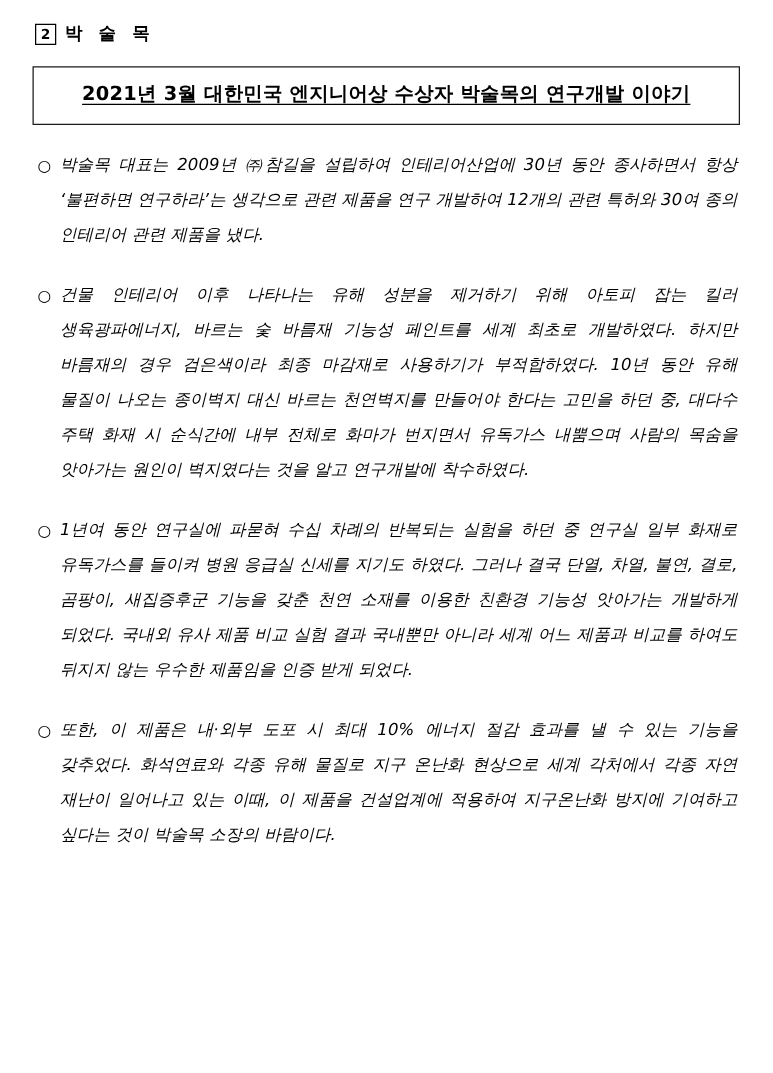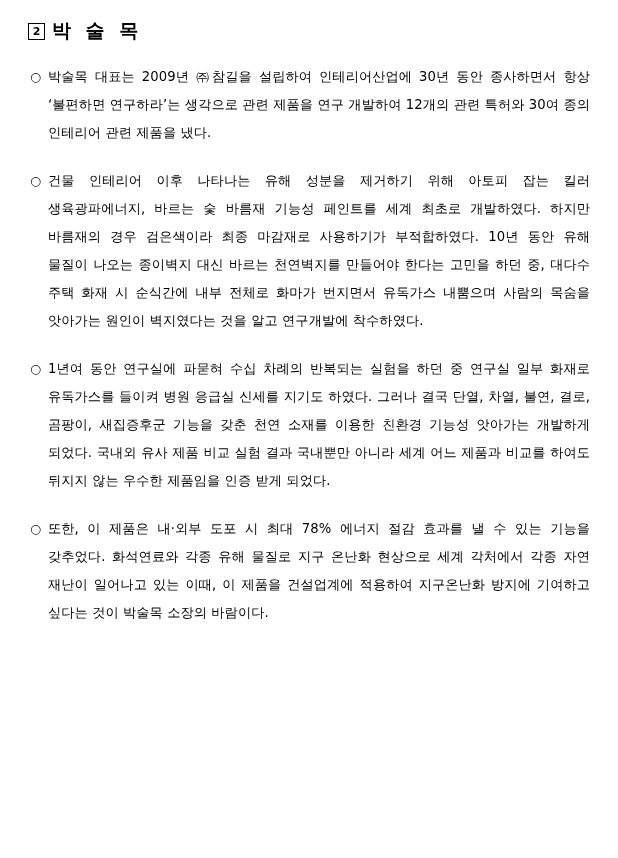--- a/index.html
+++ b/index.html
@@ -35,21 +35,21 @@
     width: 15px;
     height: 15px;
     border: 1.6px solid #000;
     font-size: 11px;
     line-height: 1;
     font-weight: bold;
     font-family: "DejaVu Sans", sans-serif;
     flex: none;
   }
   .heading-text {
-    font-size: 19px;
+    font-size: 14px;
     font-weight: bold;
     letter-spacing: 4px;
     font-family: "DejaVu Sans", sans-serif;
   }
   
   .title-box {
     margin-top: 17px;
     border: 1.6px solid #1a1a1a;
     padding: 11px 10px 13px 10px;
     text-align: center;
@@ -82,52 +82,56 @@
   }
   .para-text {
     flex: 1;
     font-size: 13.2px;
     line-height: 28px;
     text-align: justify;
     text-justify: inter-character;
     letter-spacing: 0.1px;
     word-break: keep-all;
     padding-right: 2px;
+    font-style: italic;
   }
   .para:last-child {
     margin-bottom: 0;
   }
 </style>
 </head>
 <body>
 
 <div class="page">
 
   <div class="doc-heading">
     <span class="num-box">2</span>
     <span class="heading-text">박 술 목</span>
   </div>
 
+  <div class="title-box">
+    <div class="title-text">2021년 3월 대한민국 엔지니어상 수상자 박술목의 연구개발 이야기</div>
+  </div>
 
   <div class="body">
 
     <div class="para">
       <span class="bullet">○</span>
       <span class="para-text">박술목 대표는 2009년 ㈜참길을 설립하여 인테리어산업에 30년 동안 종사하면서 항상 ‘불편하면 연구하라’는 생각으로 관련 제품을 연구 개발하여 12개의 관련 특허와 30여 종의 인테리어 관련 제품을 냈다.</span>
     </div>
 
     <div class="para">
       <span class="bullet">○</span>
       <span class="para-text">건물 인테리어 이후 나타나는 유해 성분을 제거하기 위해 아토피 잡는 킬러 생육광파에너지, 바르는 숯 바름재 기능성 페인트를 세계 최초로 개발하였다. 하지만 바름재의 경우 검은색이라 최종 마감재로 사용하기가 부적합하였다. 10년 동안 유해 물질이 나오는 종이벽지 대신 바르는 천연벽지를 만들어야 한다는 고민을 하던 중, 대다수 주택 화재 시 순식간에 내부 전체로 화마가 번지면서 유독가스 내뿜으며 사람의 목숨을 앗아가는 원인이 벽지였다는 것을 알고 연구개발에 착수하였다.</span>
     </div>
 
     <div class="para">
       <span class="bullet">○</span>
       <span class="para-text">1년여 동안 연구실에 파묻혀 수십 차례의 반복되는 실험을 하던 중 연구실 일부 화재로 유독가스를 들이켜 병원 응급실 신세를 지기도 하였다. 그러나 결국 단열, 차열, 불연, 결로, 곰팡이, 새집증후군 기능을 갖춘 천연 소재를 이용한 친환경 기능성 앗아가는 개발하게 되었다. 국내외 유사 제품 비교 실험 결과 국내뿐만 아니라 세계 어느 제품과 비교를 하여도 뒤지지 않는 우수한 제품임을 인증 받게 되었다.</span>
     </div>
 
     <div class="para">
       <span class="bullet">○</span>
-      <span class="para-text">또한, 이 제품은 내·외부 도포 시 최대 78% 에너지 절감 효과를 낼 수 있는 기능을 갖추었다. 화석연료와 각종 유해 물질로 지구 온난화 현상으로 세계 각처에서 각종 자연 재난이 일어나고 있는 이때, 이 제품을 건설업계에 적용하여 지구온난화 방지에 기여하고 싶다는 것이 박술목 소장의 바람이다.</span>
+      <span class="para-text">또한, 이 제품은 내·외부 도포 시 최대 10% 에너지 절감 효과를 낼 수 있는 기능을 갖추었다. 화석연료와 각종 유해 물질로 지구 온난화 현상으로 세계 각처에서 각종 자연 재난이 일어나고 있는 이때, 이 제품을 건설업계에 적용하여 지구온난화 방지에 기여하고 싶다는 것이 박술목 소장의 바람이다.</span>
     </div>
 
   </div>
 </div>
 
 </body></html>

